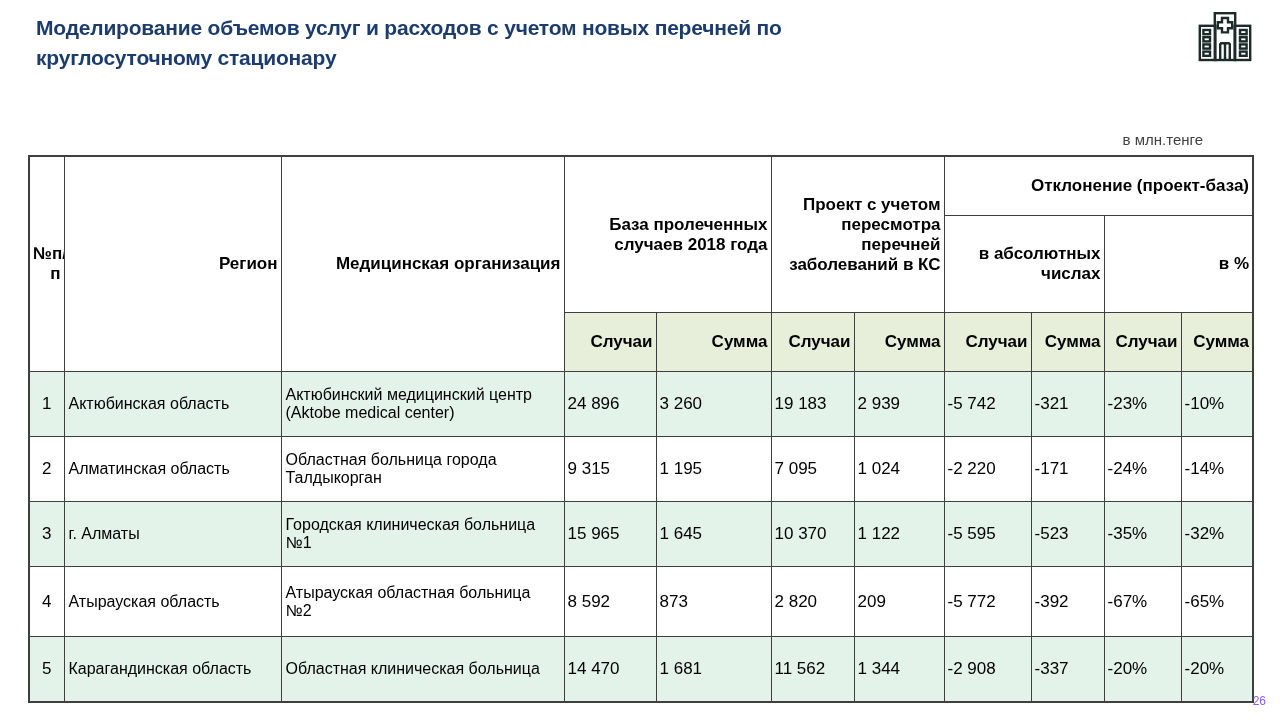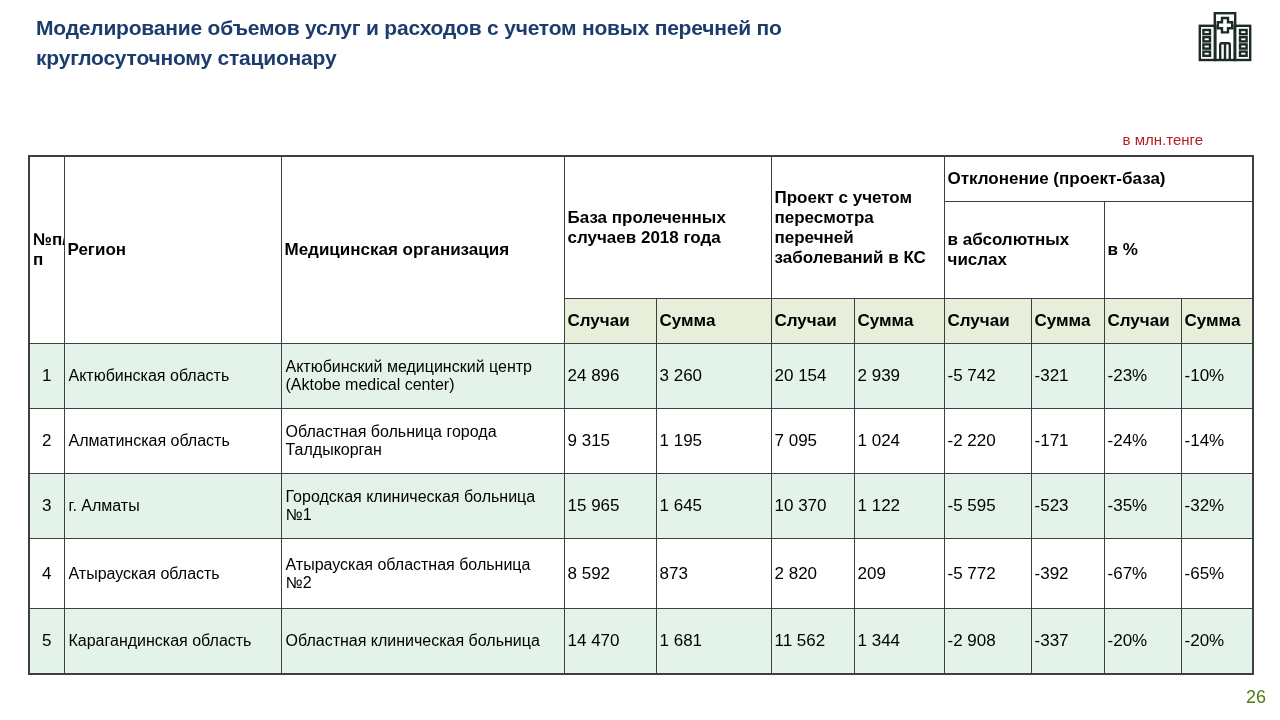--- a/index.html
+++ b/index.html
@@ -11,50 +11,50 @@
     font-size: 21px; font-weight: bold; color: #1c3c6e;
     line-height: 1.45; letter-spacing: -0.2px;
   }
 
   .logo {
     position: absolute; right: 25px; top: 6px; width: 60px; height: 60px;
   }
 
   .units {
     position: absolute; right: 77px; top: 131px;
-    font-size: 15px; color: #b91c1c;
+    font-size: 15px; color: #404040;
   }
 
   table.data {
     position: absolute; left: 28px; top: 155px; width: 1224px;
     border-collapse: collapse; table-layout: fixed;
     font-size: 17px; color: #000;
   }
   table.data th, table.data td {
     border: 1px solid #3f3f3f;
     vertical-align: middle;
     overflow: hidden;
   }
   table.data { border: 2px solid #3f3f3f; }
-  th { font-weight: bold; text-align: left; padding: 12px 3px; background: #ffffff; }
+  th { font-weight: bold; text-align: right; padding: 19px 3px; background: #ffffff; }
   tr.h1 > th { height: 38px; }
   tr.h2 > th { height: 97px; }
   tr.h3 > th { height: 40px; background: #e7efda; margin-top: 40px; }
   td { padding: 2px 3px; }
   td.num   { text-align: center; }
   td.text  { text-align: left; padding-left: 4px; font-size: 16px; }
   td.val   { text-align: left; font-size: 17px; }
   tr.r-odd  > td { background: #e3f3ea; }
   tr.r-even > td { background: #ffffff; }
   tr.datarow > td { height: 65px; }
   tr.datarow.tall > td { height: 70px; }
 
   .page-number {
     position: absolute; right: 14px; bottom: 12px;
-    font-size: 18px; color: #4d7c0f;
+    font-size: 12px; color: #8b5cf6;
   }
 </style>
 </head>
 <body>
 
 <div class="slide">
 
   <div class="title">Моделирование объемов услуг и расходов с учетом новых перечней по круглосуточному стационару</div>
 
   <div class="logo">
@@ -114,21 +114,21 @@
         <th>Случаи</th>
         <th>Сумма</th>
       </tr>
 
       <tr class="datarow r-odd">
         <td class="num">1</td>
         <td class="text">Актюбинская область</td>
         <td class="text">Актюбинский медицинский центр (Aktobe medical center)</td>
         <td class="val">24 896</td>
         <td class="val">3 260</td>
-        <td class="val">20 154</td>
+        <td class="val">19 183</td>
         <td class="val">2 939</td>
         <td class="val">-5 742</td>
         <td class="val">-321</td>
         <td class="val">-23%</td>
         <td class="val">-10%</td>
       </tr>
 
       <tr class="datarow r-even">
         <td class="num">2</td>
         <td class="text">Алматинская область</td>

